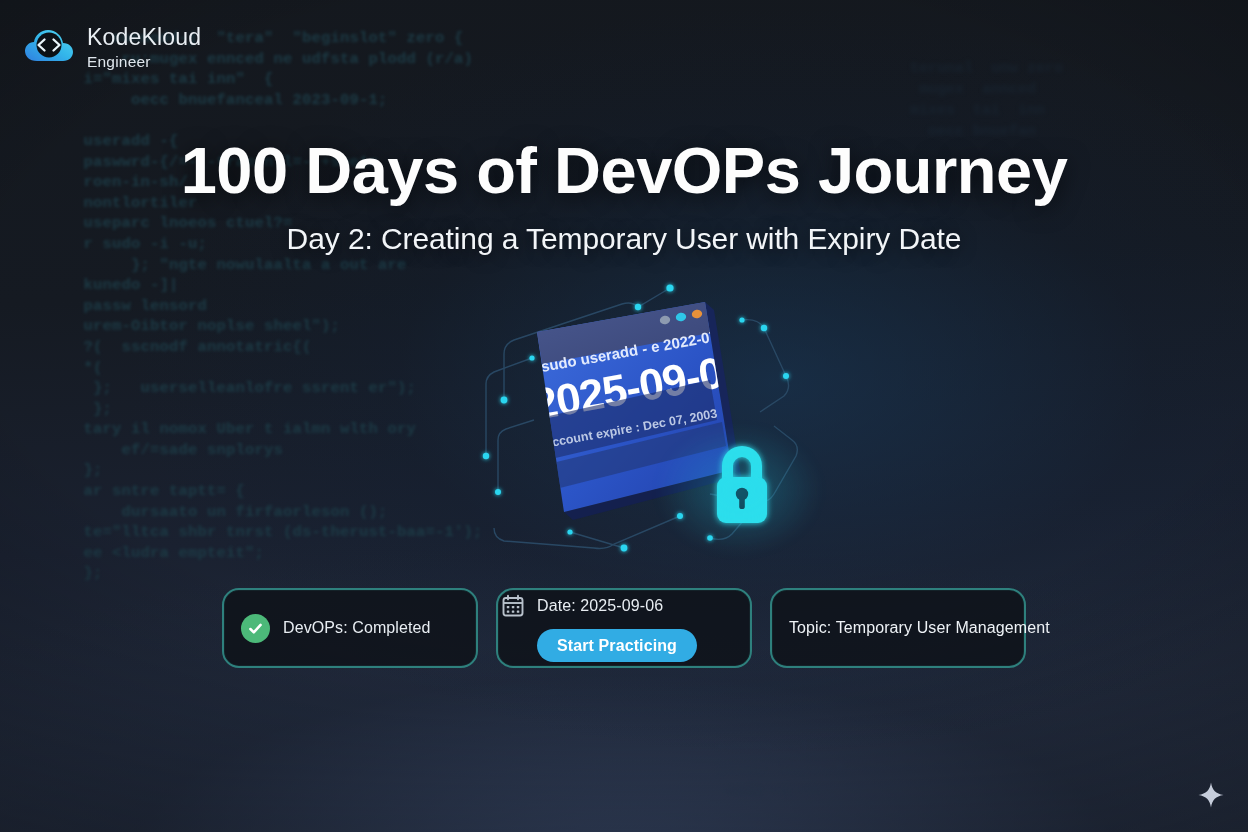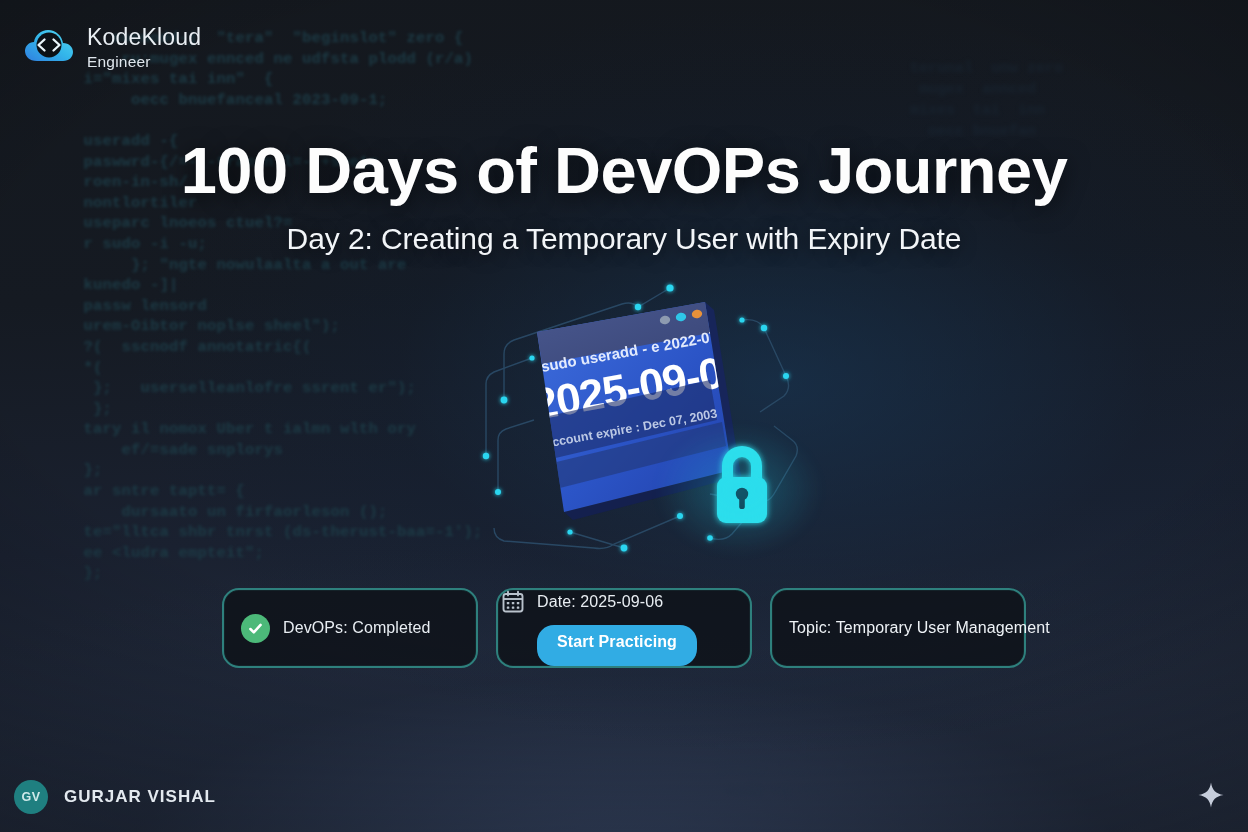--- a/index.html
+++ b/index.html
@@ -97,21 +97,21 @@
   .check-circle svg{ display:block; }
   .card-label{ font-size:16px; color:#e8edf2; font-weight:400; letter-spacing:.1px; white-space:nowrap; }
   .cal-icon{ width:24px; height:24px; flex:0 0 auto; }
   .card-date{ padding-left:3px; }
   .card-date .card-row{ gap:12px; }
   .btn-practice{
     margin-top:11px; align-self:center;
     background:#31ace4; color:#ffffff; border:none;
     font-family:"Liberation Sans", sans-serif;
     font-size:16px; font-weight:700; letter-spacing:.1px;
-    padding:8px 20px 15px; border-radius:17px; cursor:pointer;
+    padding:8px 20px 7px; border-radius:17px; cursor:pointer;
     white-space:nowrap;
   }
   .card-topic{ justify-content:center; }
   .card-topic .card-label{ font-size:16px; color:#eef2f6; }
 
   
   .footer{ position:absolute; left:14px; bottom:18px; display:flex; align-items:center; gap:16px; z-index:6; }
   .avatar{
     width:34px; height:34px; border-radius:50%; background:#1f7f80;
     display:flex; align-items:center; justify-content:center;
@@ -317,24 +317,20 @@
     </div>
 
     <div class="card card-topic">
       <div class="card-row">
         <span class="card-label">Topic: Temporary User Management</span>
       </div>
     </div>
 
   </div>
 
-  <div class="footer">
-    <span class="avatar">GV</span>
-    <span class="author">GURJAR VISHAL</span>
-  </div>
 
   <span class="sparkle">
     <svg width="26" height="26" viewBox="0 0 26 26">
       <path d="M13 0.5 C14.2 8.2 17.8 11.8 25.5 13 C17.8 14.2 14.2 17.8 13 25.5 C11.8 17.8 8.2 14.2 0.5 13 C8.2 11.8 11.8 8.2 13 0.5 Z" fill="#c6cddb"></path>
     </svg>
   </span>
 
 </div>
 
 </body></html>

